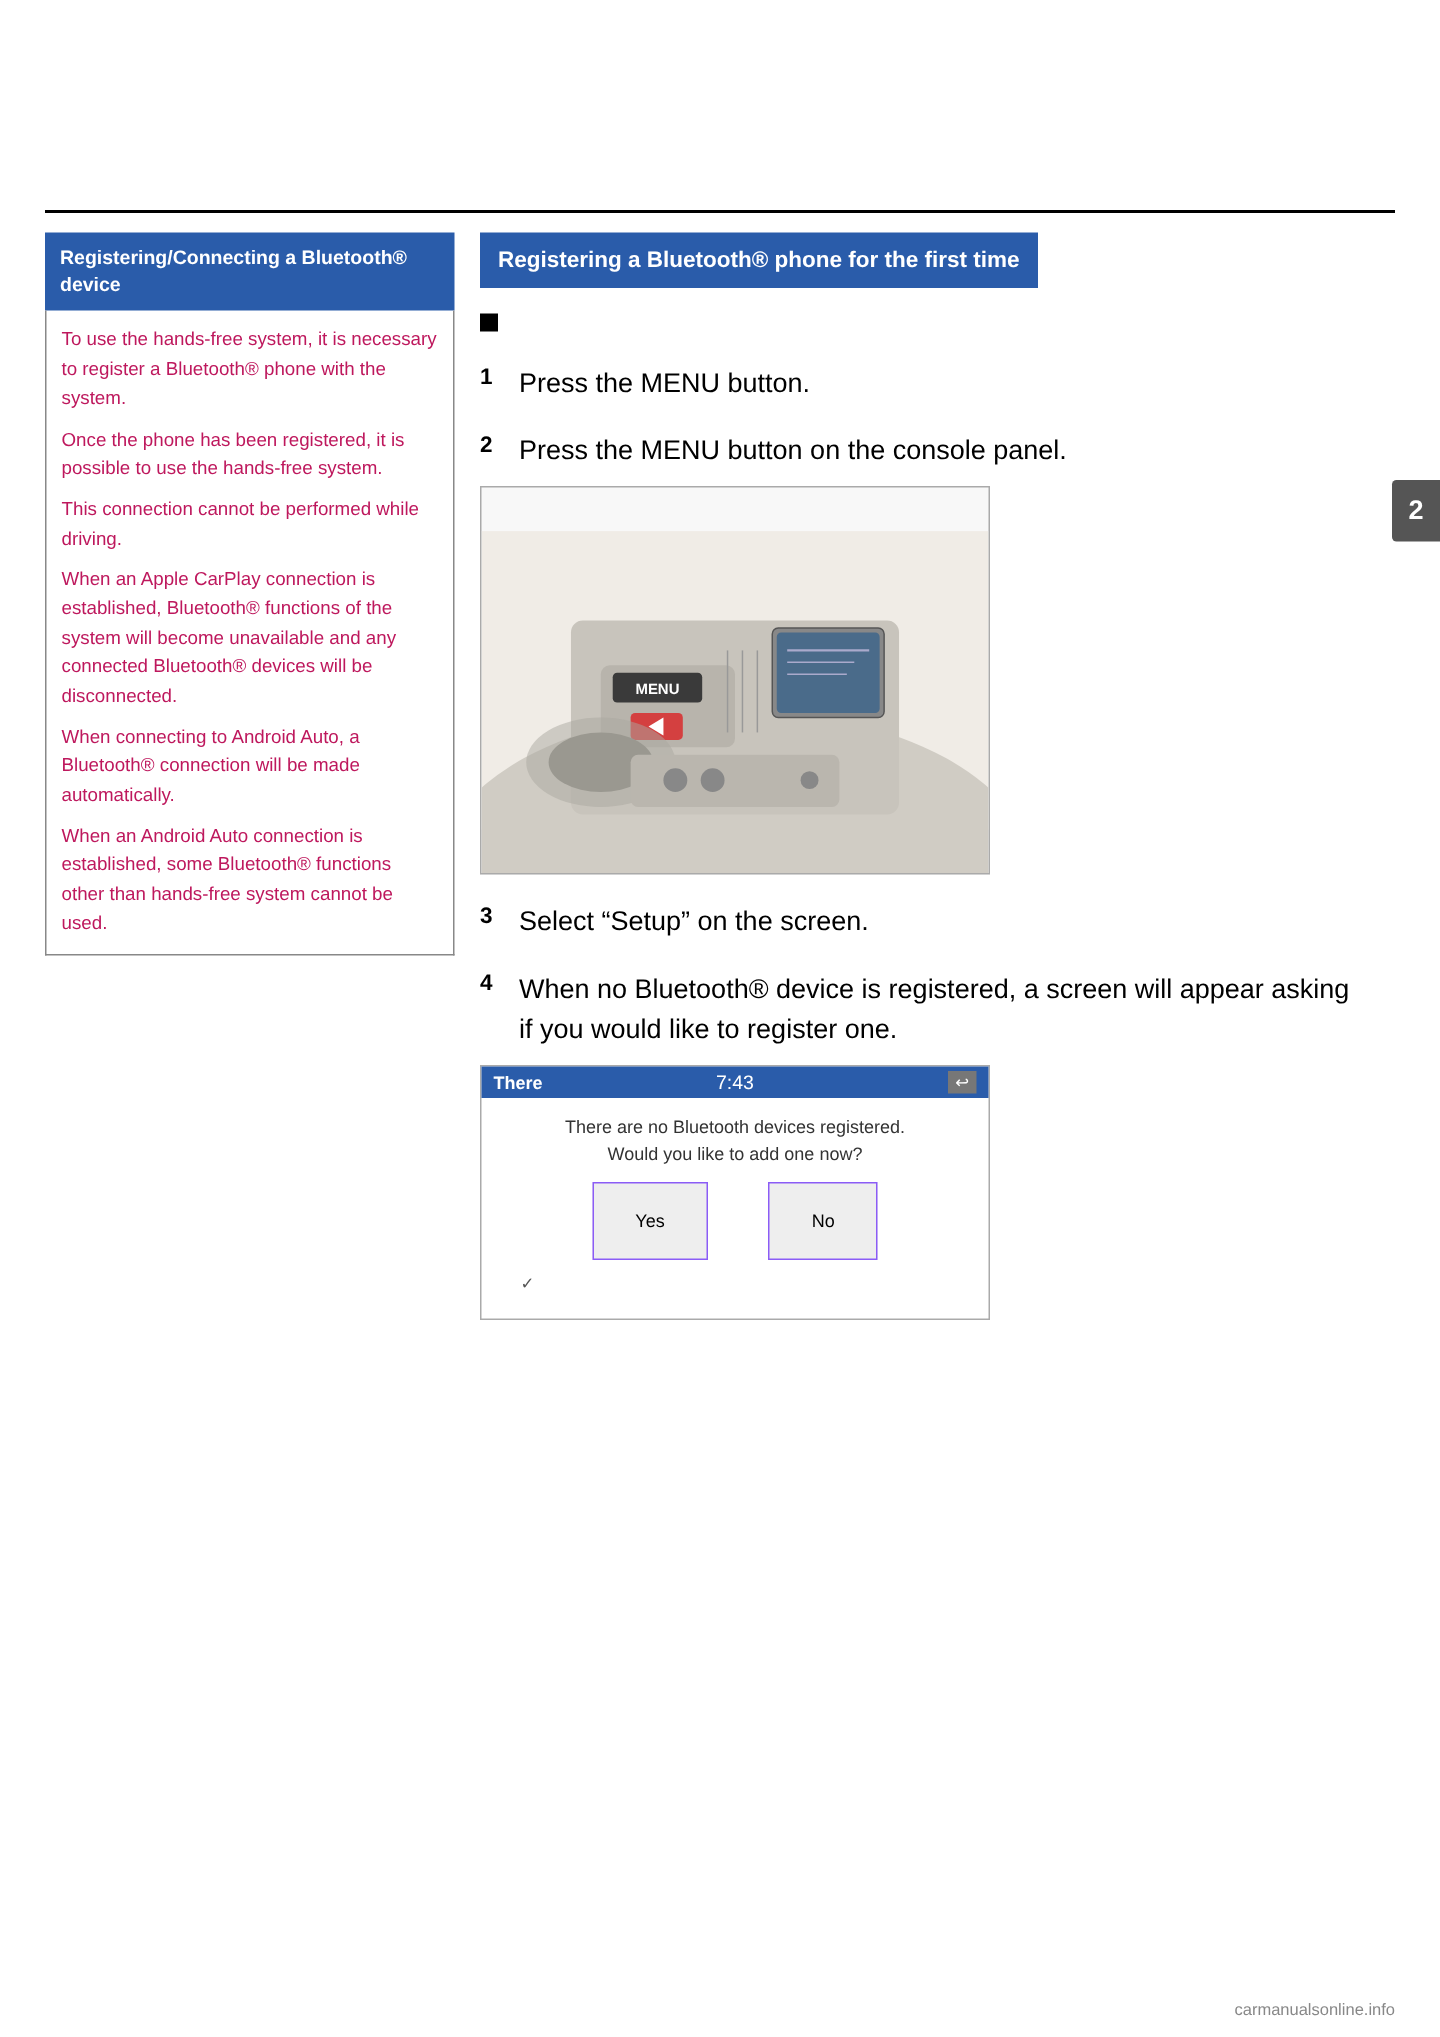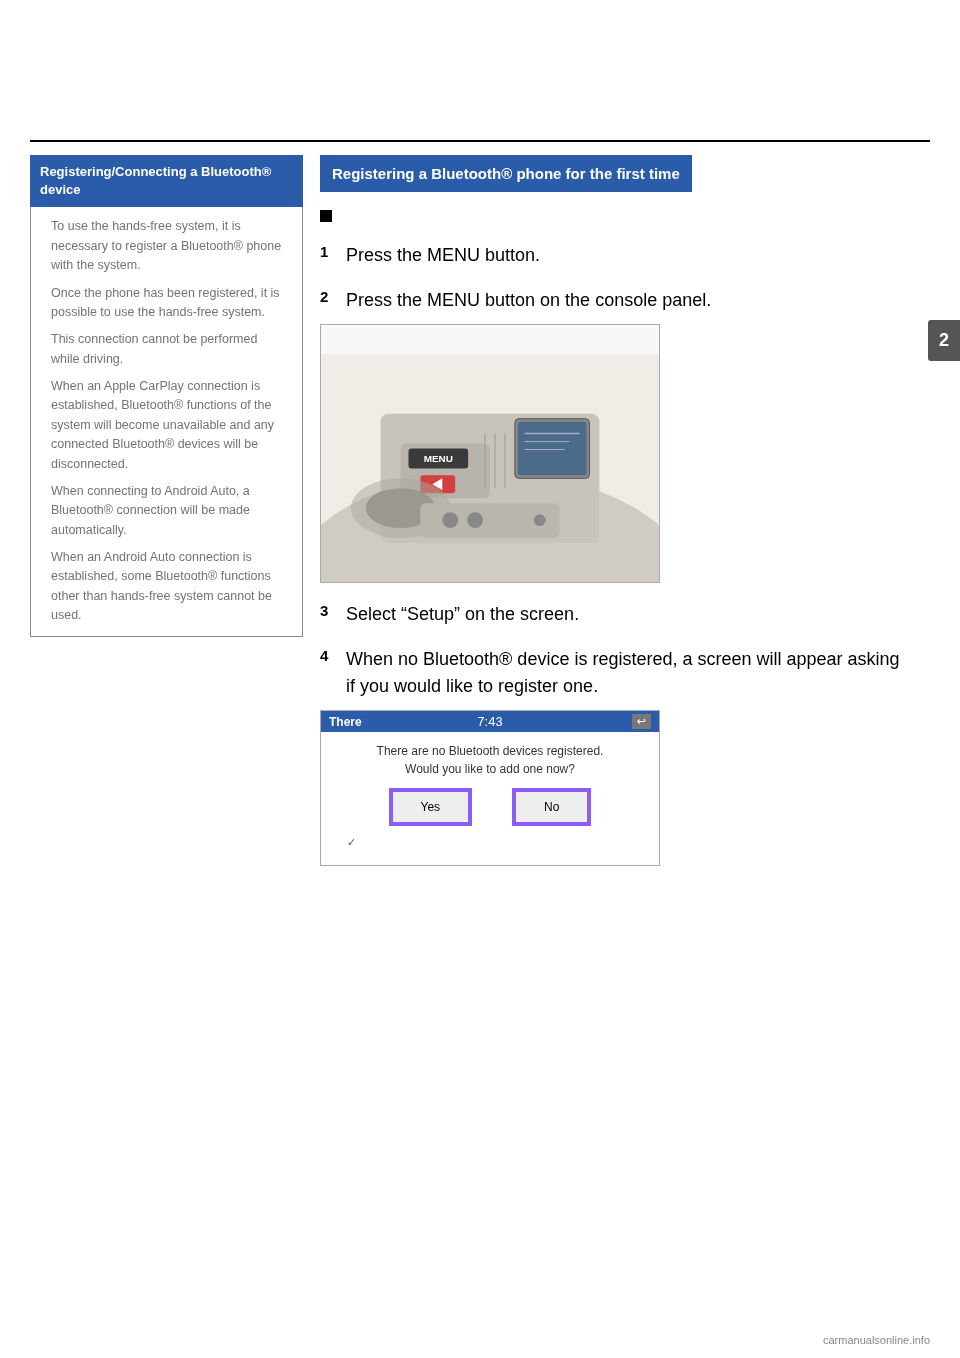--- a/index.html
+++ b/index.html
@@ -51,24 +51,24 @@
       background: #2a5caa;
       color: #fff;
       font-size: 13px;
       font-weight: bold;
       padding: 8px 10px;
       line-height: 1.4;
     }
     .left-content {
       border: 1px solid #888;
       border-top: none;
-      padding: 10px 20px;
+      padding: 10px 10px;
       font-size: 12.5px;
       line-height: 1.55;
-      color: #737373;
+      color: #be185d;
     }
     .left-content p {
       margin-bottom: 8px;
     }
     .left-content p:last-child {
       margin-bottom: 0;
     }
     
     .right-column {
       position: absolute;
@@ -147,23 +147,23 @@
       color: #333;
       line-height: 1.5;
     }
     .screen-buttons {
       display: flex;
       justify-content: center;
       gap: 40px;
       margin-top: 10px;
     }
     .screen-btn {
-      border: 4px solid #8b5cf6;
+      border: 1px solid #8b5cf6;
       background: #eee;
-      padding: 8px 28px;
+      padding: 18px 28px;
       font-size: 12px;
       color: #000;
       cursor: pointer;
     }
     
     .watermark {
       position: absolute;
       bottom: 12px;
       right: 30px;
       font-size: 11px;

